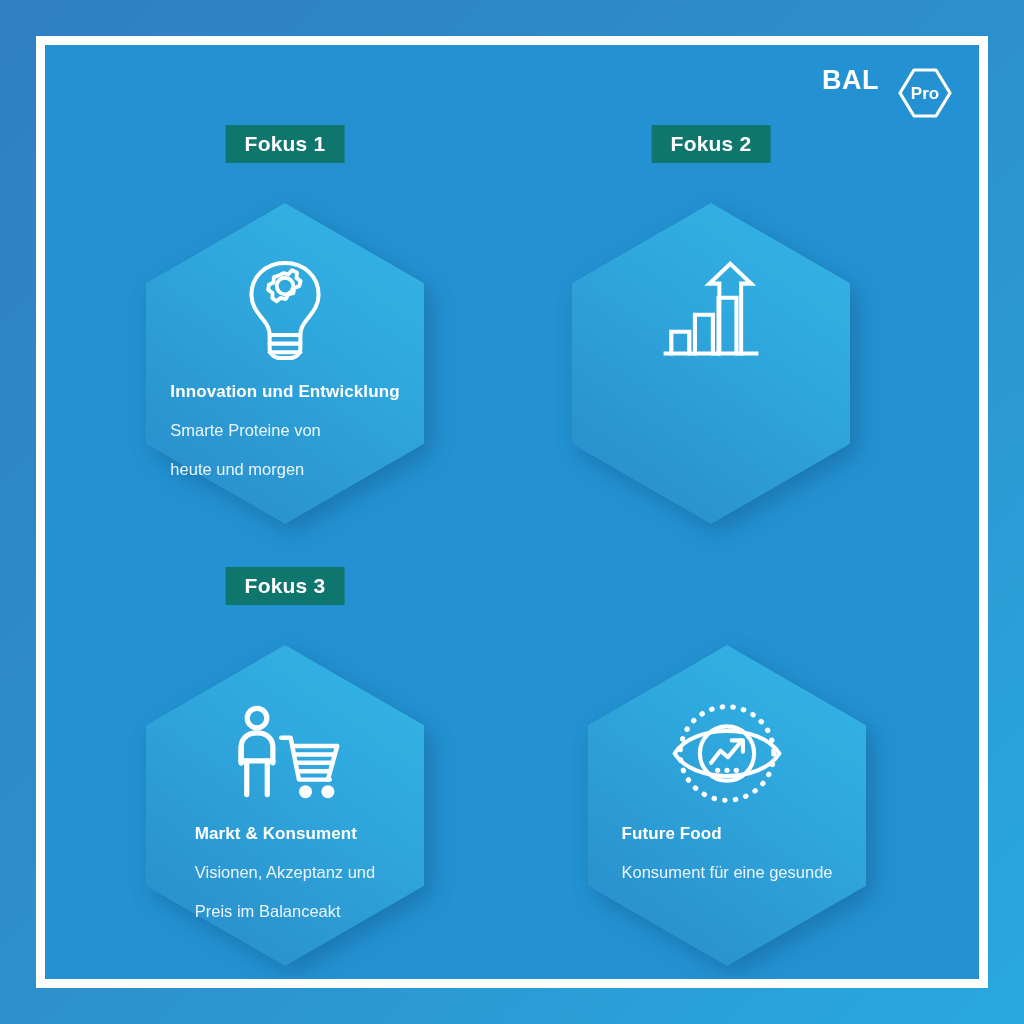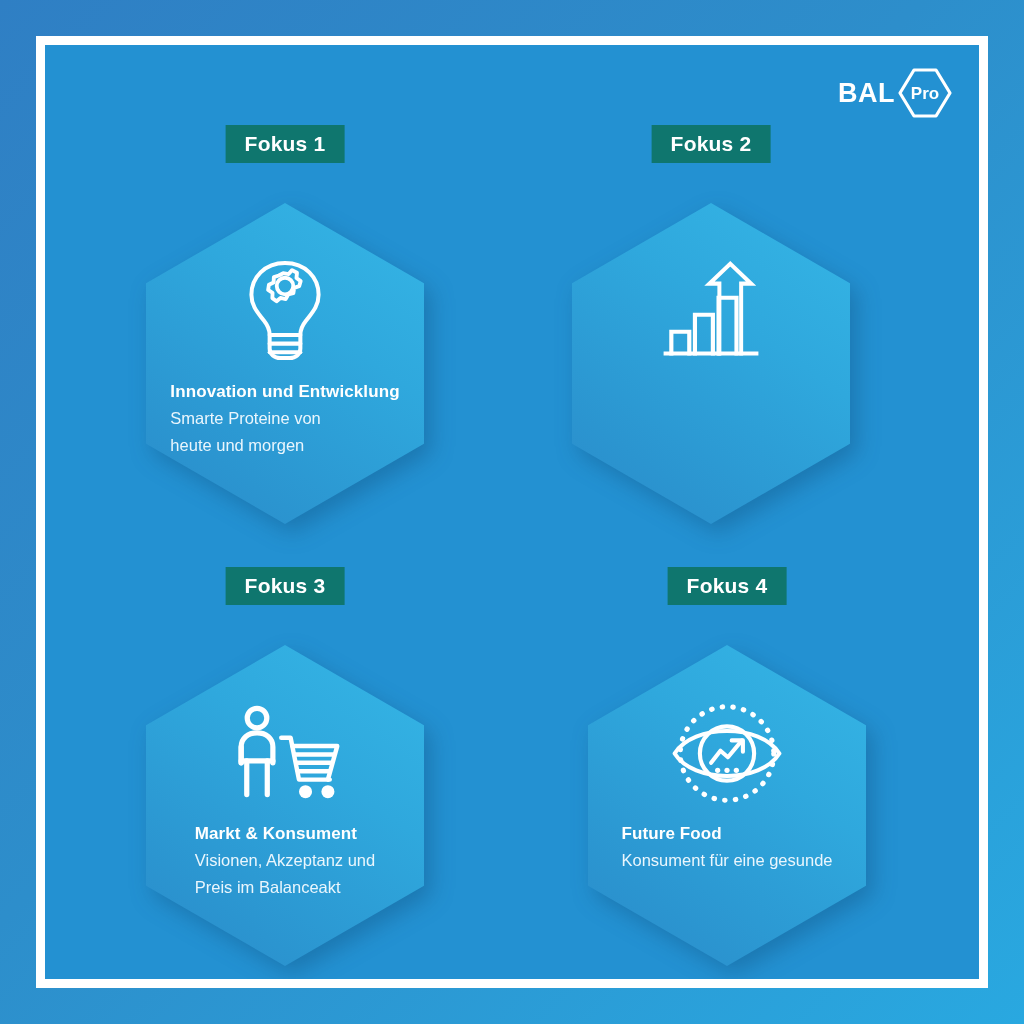--- a/index.html
+++ b/index.html
@@ -20,21 +20,21 @@
     position:absolute;
     inset:0;
     background:#2391d2;
     overflow:hidden;
   }
 
   
   #logo {
     position:absolute;
     right:26px; top:22px;
-    display:flex; align-items:center; gap:2px;
+    display:flex; gap:18px;
     height:52px;
   }
   #logo-word {
     color:#ffffff;
     font-size:27px;
     font-weight:bold;
     letter-spacing:0.5px;
     line-height:1;
   }
   #logo-hex { position:relative; width:56px; height:52px; }
@@ -103,21 +103,21 @@
     font-size:17px;
     font-weight:bold;
     line-height:1.28;
     letter-spacing:0.1px;
   }
   .hex-sub {
     color:#eaf6fd;
     font-size:16.5px;
     font-weight:normal;
     line-height:1.42;
-    margin-top:4px;
+    margin-top:16px;
   }
 </style>
 </head>
 <body>
 
 <div id="frame">
   <div id="panel">
 
     <div id="logo">
       <span id="logo-word">BAL</span>
@@ -207,21 +207,20 @@
           <div class="hex-text">
             <div class="hex-title">Markt &amp; Konsument</div>
             <div class="hex-sub">Visionen, Akzeptanz und</div>
             <div class="hex-sub">Preis im Balanceakt</div>
           </div>
         </div>
       </div>
     </div>
 
     <div class="cell c3">
-      <div class="badge">Fokus 4</div>
       <div class="hex-wrap">
         <div class="hex"></div>
         <div class="hex-inner">
           <div class="icon-slot">
             <svg viewBox="0 0 124 112" width="116" height="105">
               <circle cx="62" cy="56" r="50" fill="none" stroke="#ffffff" stroke-width="5.5" stroke-linecap="round" stroke-dasharray="0.5 11"></circle>
               <path d="M6 56 C26 24 98 24 118 56 C98 88 26 88 6 56 Z" fill="none" stroke="#ffffff" stroke-width="4.4" stroke-linejoin="round"></path>
               <circle cx="62" cy="56" r="29" fill="none" stroke="#ffffff" stroke-width="4.4"></circle>
               <g fill="none" stroke="#ffffff" stroke-width="4.4" stroke-linecap="round" stroke-linejoin="round">
                 <path d="M45 66 L55 53 L63 60 L78 42"></path>

